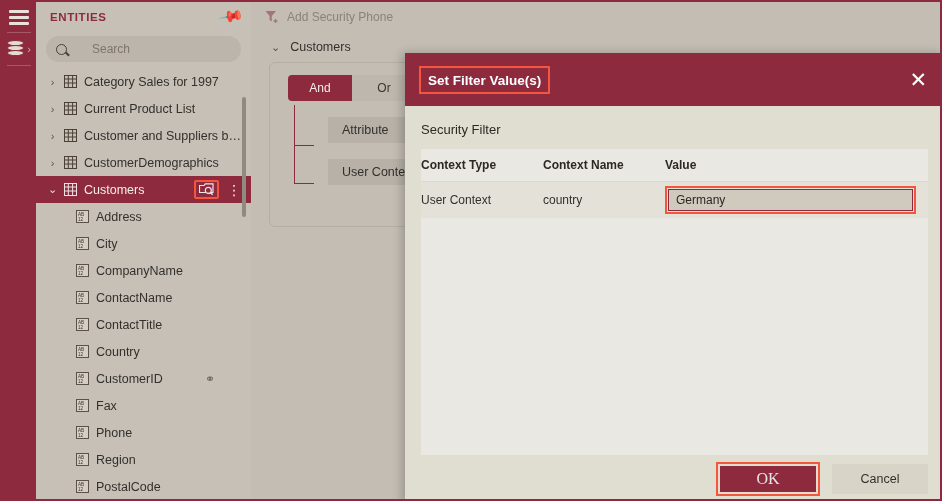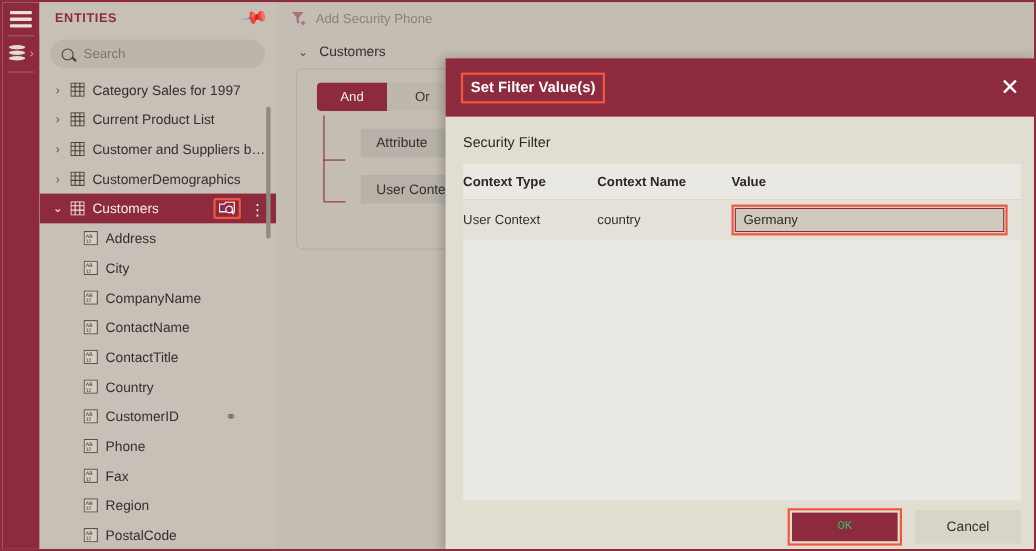--- a/index.html
+++ b/index.html
@@ -50,21 +50,21 @@
     height: 29px; background: #C6C0B7;
     display: flex; align-items: center; justify-content: space-between;
     padding: 0 10px 0 14px;
   }
   #ent-title { color:#8E2A3E; font-size:11.5px; font-weight:bold; letter-spacing:.6px; }
   .pin { color:#8E2A3E; font-size:16px; transform: rotate(35deg); line-height:1; }
 
   #searchbox {
     margin: 5px 10px 6px 10px; height: 26px;
     background: #BBB5AB; border-radius: 13px;
-    display: flex; align-items: center; padding: 0 10px; gap: 9px;
+    display: flex; align-items: center; padding: 0 10px; gap: 25px;
   }
   .mag { width:11px; height:11px; border:1.6px solid #4A4036; border-radius:50%; position:relative; flex:none; }
   .mag::after { content:''; position:absolute; width:5px; height:1.6px; background:#4A4036;
                 bottom:-1px; right:-4px; transform:rotate(45deg); }
   #search-input {
     border: none; background: transparent; outline: none;
     font-family: "Liberation Sans", sans-serif; font-size: 12px;
     color: #5A5249; width: 100%;
   }
   #search-input::placeholder { color:#7E766C; }
@@ -174,22 +174,22 @@
     font-family:"Liberation Sans", sans-serif; font-size:12px; color:#2B2824;
     padding: 0 7px; outline:none;
   }
 
   #dlg-foot {
     height:48px; flex:none; display:flex; align-items:center;
     justify-content:flex-end; gap:12px; padding-right:16px;
   }
   #ok-hl { border:2px solid #F4553D; padding:2px; }
   #ok-btn {
-    width:96px; height:26px; background:#8E2A3E; color:#22c55e;
-    border:none; font-family:Liberation Mono, monospace; font-size:11px;
+    width:96px; height:26px; background:#8E2A3E; color:#e5e5e5;
+    border:none; font-family:Liberation Serif, serif; font-size:16px;
     cursor:pointer;
   }
   #cancel-btn {
     width:96px; height:30px; background:#D8D5C8; color:#33302C;
     border:none; font-family:"Liberation Sans", sans-serif; font-size:12.5px;
     cursor:pointer;
   }
 </style>
 </head>
 <body>
@@ -387,32 +387,32 @@
       </div>
 
       <div class="erow child">
         <span class="fld-icon">
           <svg width="13" height="13" viewBox="0 0 13 13">
               <rect x="0.5" y="0.5" width="12" height="12" fill="#D4CEC4" stroke="#5A5249"></rect>
               <text x="2" y="6" font-size="4.6" fill="#3A342E" font-family="Liberation Sans, sans-serif">AB</text>
               <text x="2" y="11" font-size="4.6" fill="#3A342E" font-family="Liberation Sans, sans-serif">12</text>
             </svg>
         </span>
+        <span class="erow-label">Fax</span>
+      </div>
+
+      <div class="erow child">
+        <span class="fld-icon">
+          <svg width="13" height="13" viewBox="0 0 13 13">
+              <rect x="0.5" y="0.5" width="12" height="12" fill="#D4CEC4" stroke="#5A5249"></rect>
+              <text x="2" y="6" font-size="4.6" fill="#3A342E" font-family="Liberation Sans, sans-serif">AB</text>
+              <text x="2" y="11" font-size="4.6" fill="#3A342E" font-family="Liberation Sans, sans-serif">12</text>
+            </svg>
+        </span>
         <span class="erow-label">Phone</span>
-      </div>
-
-      <div class="erow child">
-        <span class="fld-icon">
-          <svg width="13" height="13" viewBox="0 0 13 13">
-              <rect x="0.5" y="0.5" width="12" height="12" fill="#D4CEC4" stroke="#5A5249"></rect>
-              <text x="2" y="6" font-size="4.6" fill="#3A342E" font-family="Liberation Sans, sans-serif">AB</text>
-              <text x="2" y="11" font-size="4.6" fill="#3A342E" font-family="Liberation Sans, sans-serif">12</text>
-            </svg>
-        </span>
-        <span class="erow-label">Fax</span>
       </div>
 
       <div class="erow child">
         <span class="fld-icon">
           <svg width="13" height="13" viewBox="0 0 13 13">
               <rect x="0.5" y="0.5" width="12" height="12" fill="#D4CEC4" stroke="#5A5249"></rect>
               <text x="2" y="6" font-size="4.6" fill="#3A342E" font-family="Liberation Sans, sans-serif">AB</text>
               <text x="2" y="11" font-size="4.6" fill="#3A342E" font-family="Liberation Sans, sans-serif">12</text>
             </svg>
         </span>

